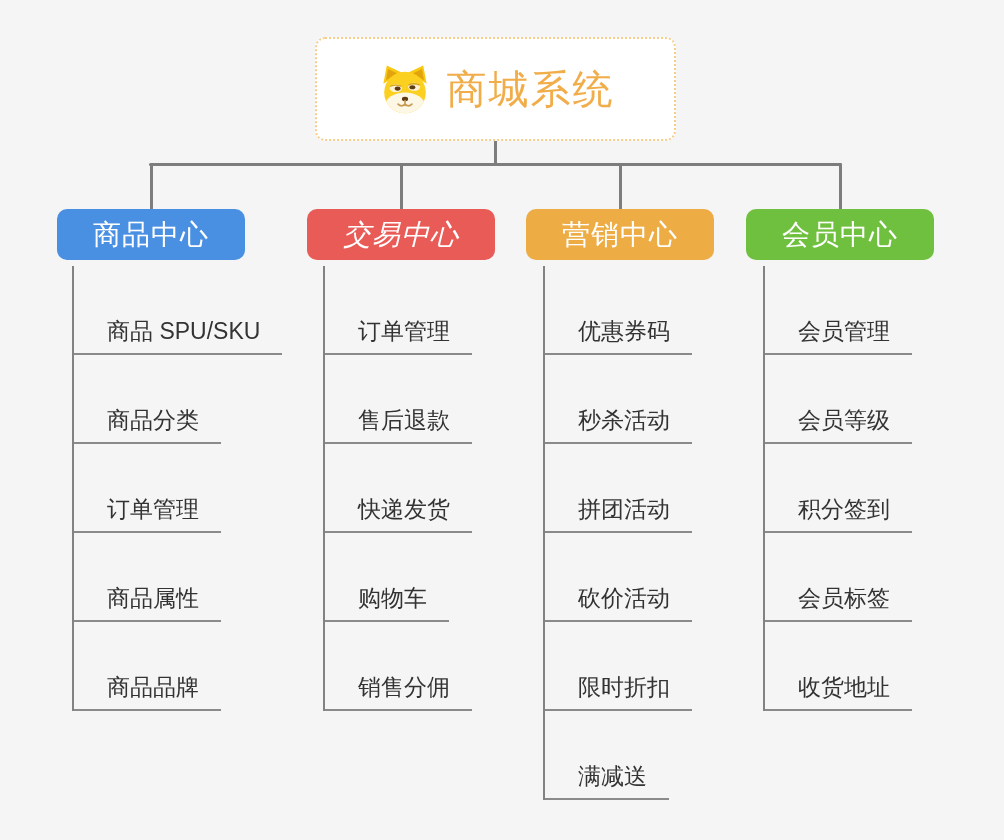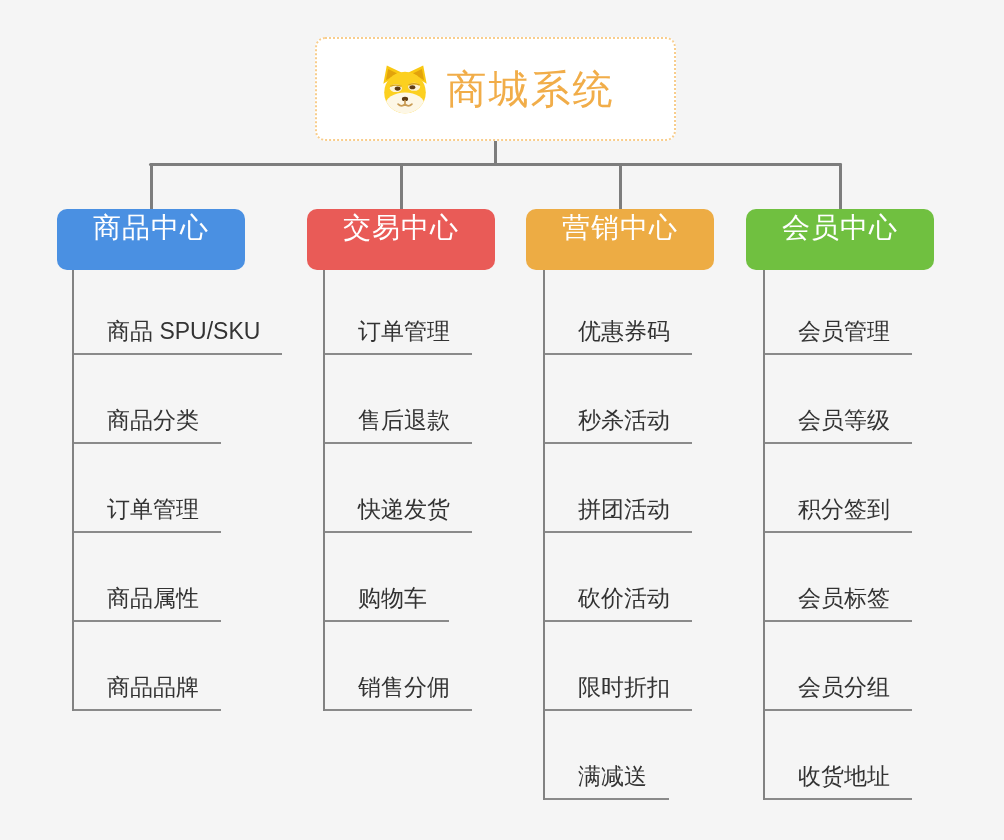--- a/index.html
+++ b/index.html
@@ -23,23 +23,23 @@
   }
 
   
   .conn{position:absolute;background:#7d7d7d;}
   .conn-stub{left:494px;top:141px;width:3px;height:24px;}
   .conn-h{left:149px;top:163px;width:693px;height:3px;border-radius:2px;}
   .conn-drop{top:163px;width:3px;height:47px;border-radius:2px;}
 
   
   .branch-node{
-    position:absolute;top:209px;width:188px;height:61px;
+    position:absolute;top:209px;width:188px;height:51px;
     border-radius:10px;
-    display:flex;justify-content:center;
+    display:flex;align-items:center;justify-content:center;
     color:#ffffff;font-size:28px;letter-spacing:1px;white-space:nowrap;
     z-index:2;
   }
 
   
   .leaf-column{
     position:absolute;top:266px;
     border-left:2px solid #828282;
     z-index:1;
   }
@@ -126,21 +126,21 @@
       <div class="leaf-item">
         <span class="leaf-label">快递发货</span>
       </div>
       <div class="leaf-item">
         <span class="leaf-label">购物车</span>
       </div>
       <div class="leaf-item">
         <span class="leaf-label">销售分佣</span>
       </div>
     </div>
-    <div class="branch-node" style="left: 307px; background: rgb(233, 91, 87);">
+    <div class="branch-node" style="left: 307px; background: rgb(233, 91, 87); font-style: italic;">
       <span>交易中心</span>
     </div>
     <div class="conn conn-drop" style="left: 618.5px;"></div>
     <div class="leaf-column" style="left: 543px;">
       <div class="leaf-item">
         <span class="leaf-label">优惠券码</span>
       </div>
       <div class="leaf-item">
         <span class="leaf-label">秒杀活动</span>
       </div>
@@ -168,22 +168,19 @@
       <div class="leaf-item">
         <span class="leaf-label">会员等级</span>
       </div>
       <div class="leaf-item">
         <span class="leaf-label">积分签到</span>
       </div>
       <div class="leaf-item">
         <span class="leaf-label">会员标签</span>
       </div>
       <div class="leaf-item">
-        <span class="leaf-label">会员分组</span>
-      </div>
-      <div class="leaf-item">
         <span class="leaf-label">收货地址</span>
       </div>
     </div>
     <div class="branch-node" style="left: 746px; background: rgb(112, 192, 64);">
       <span>会员中心</span>
     </div>
   </div>
 
 </body></html>

